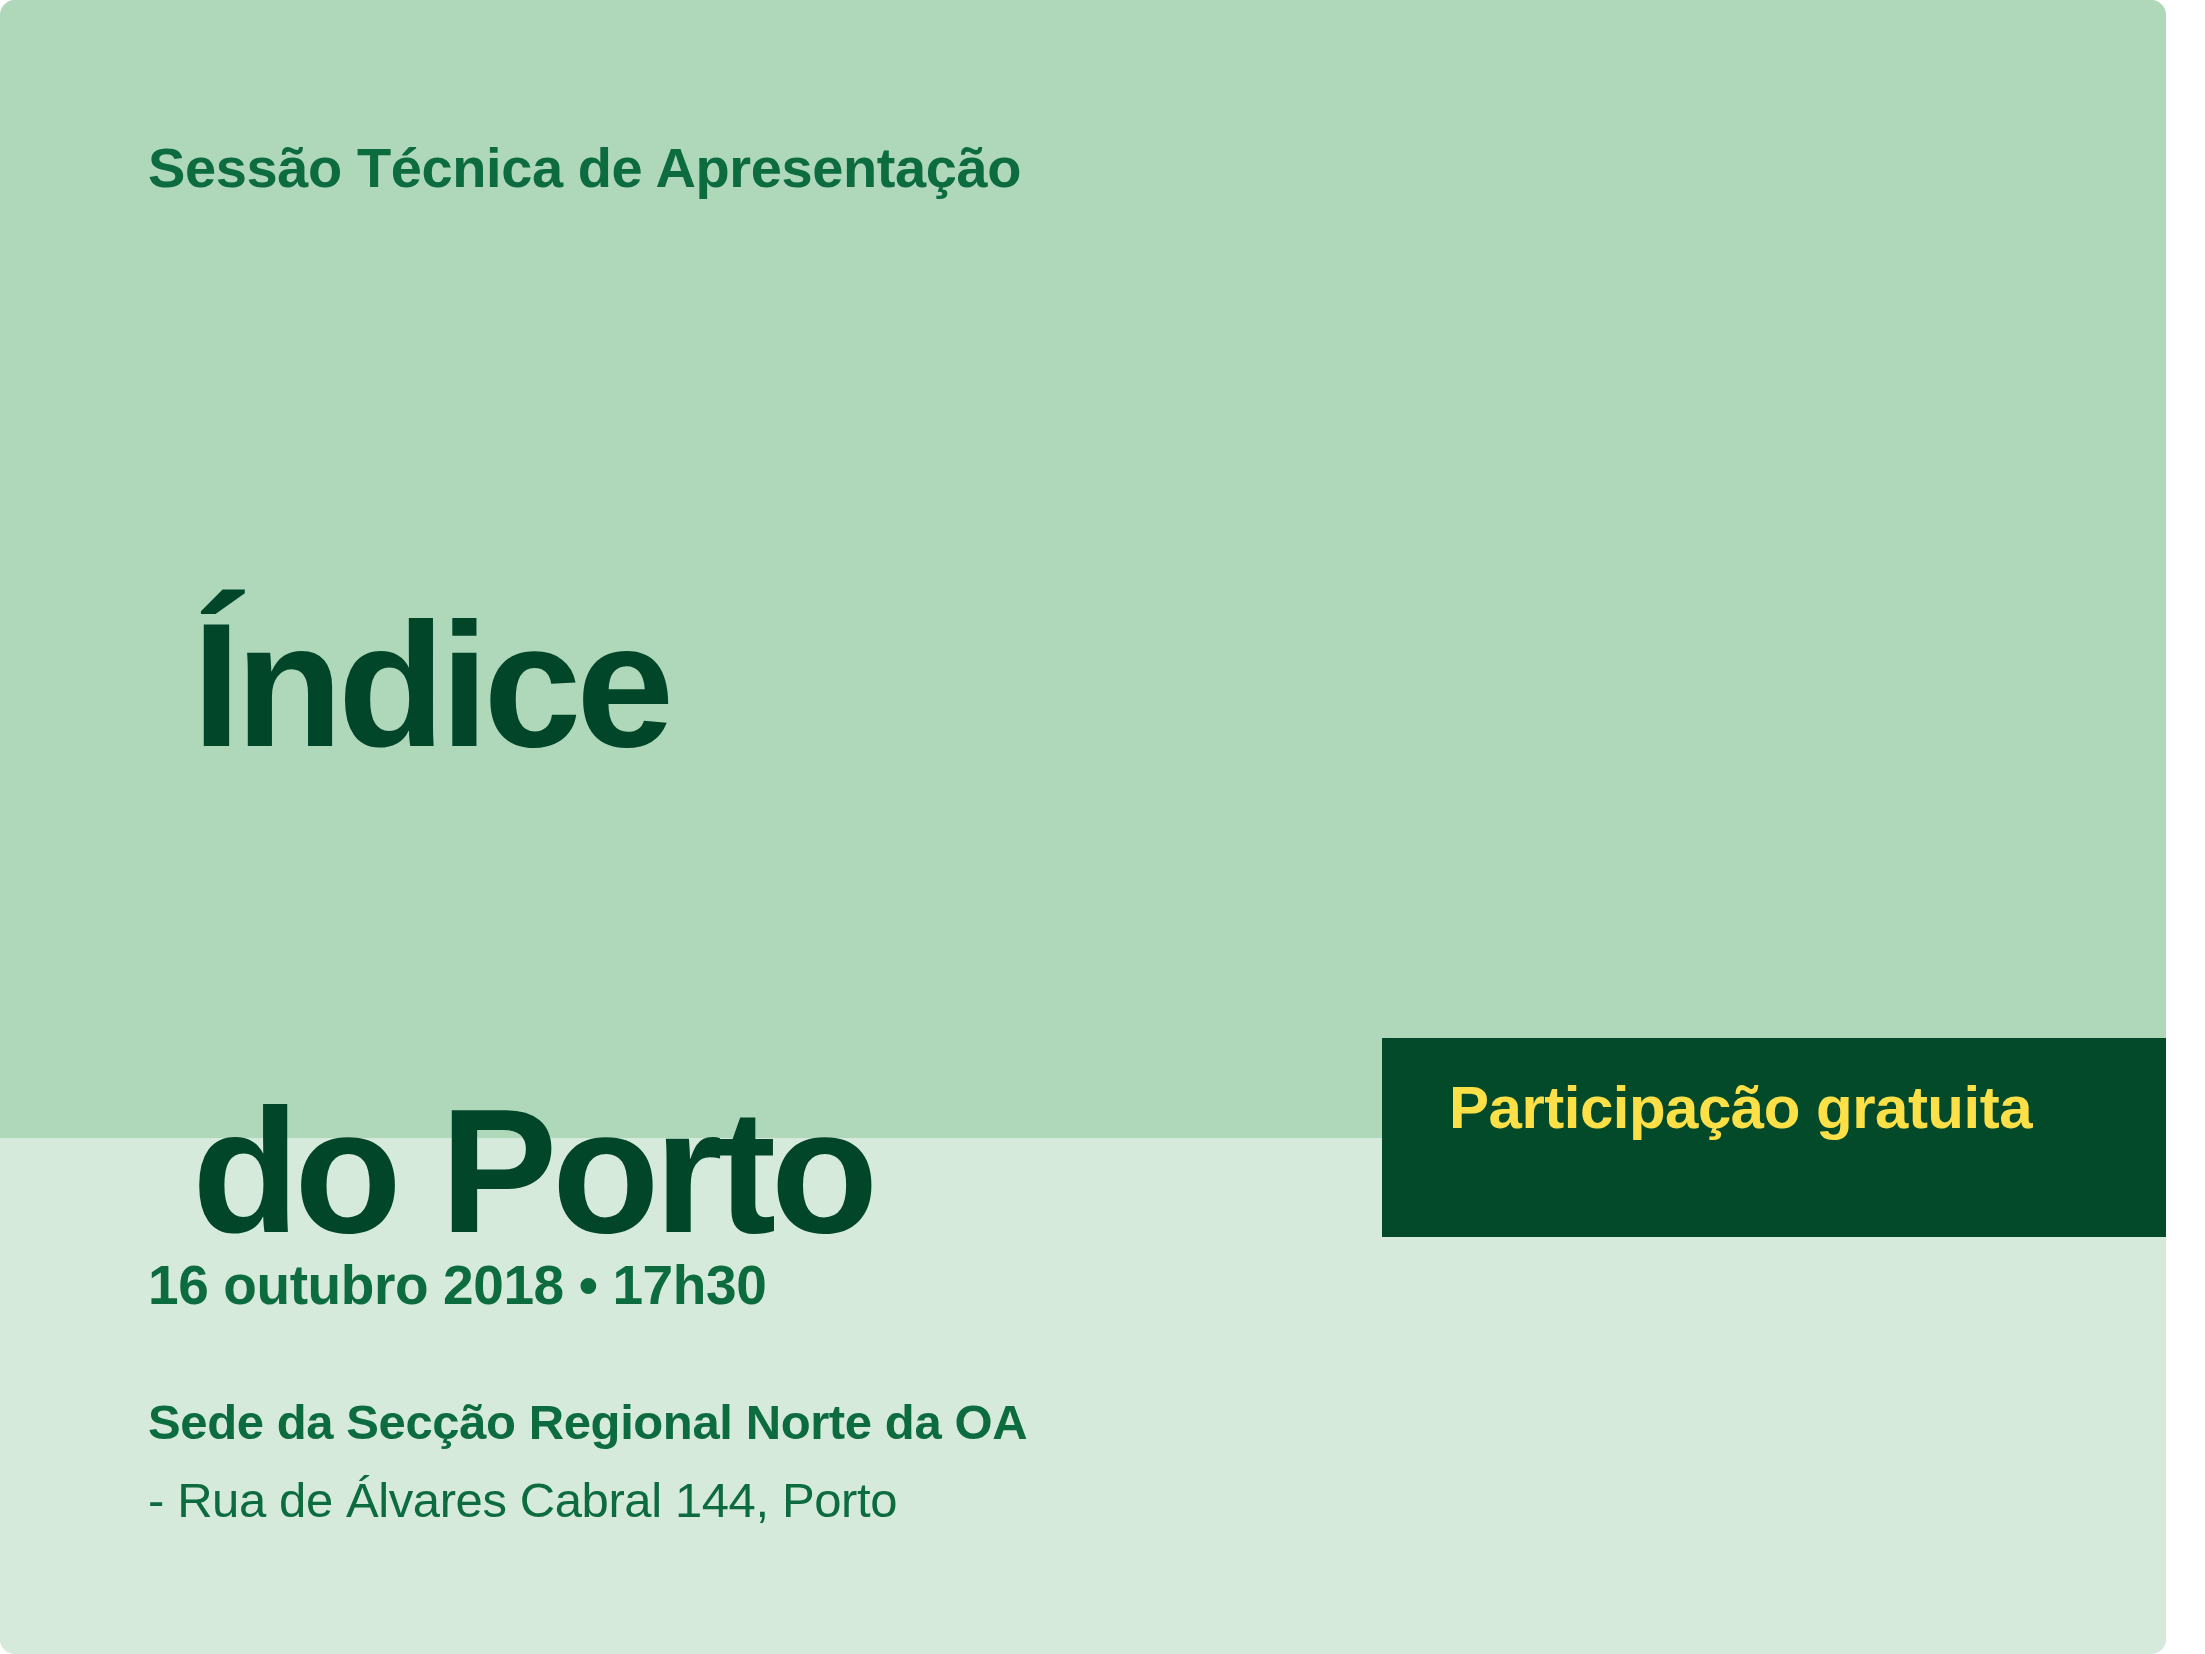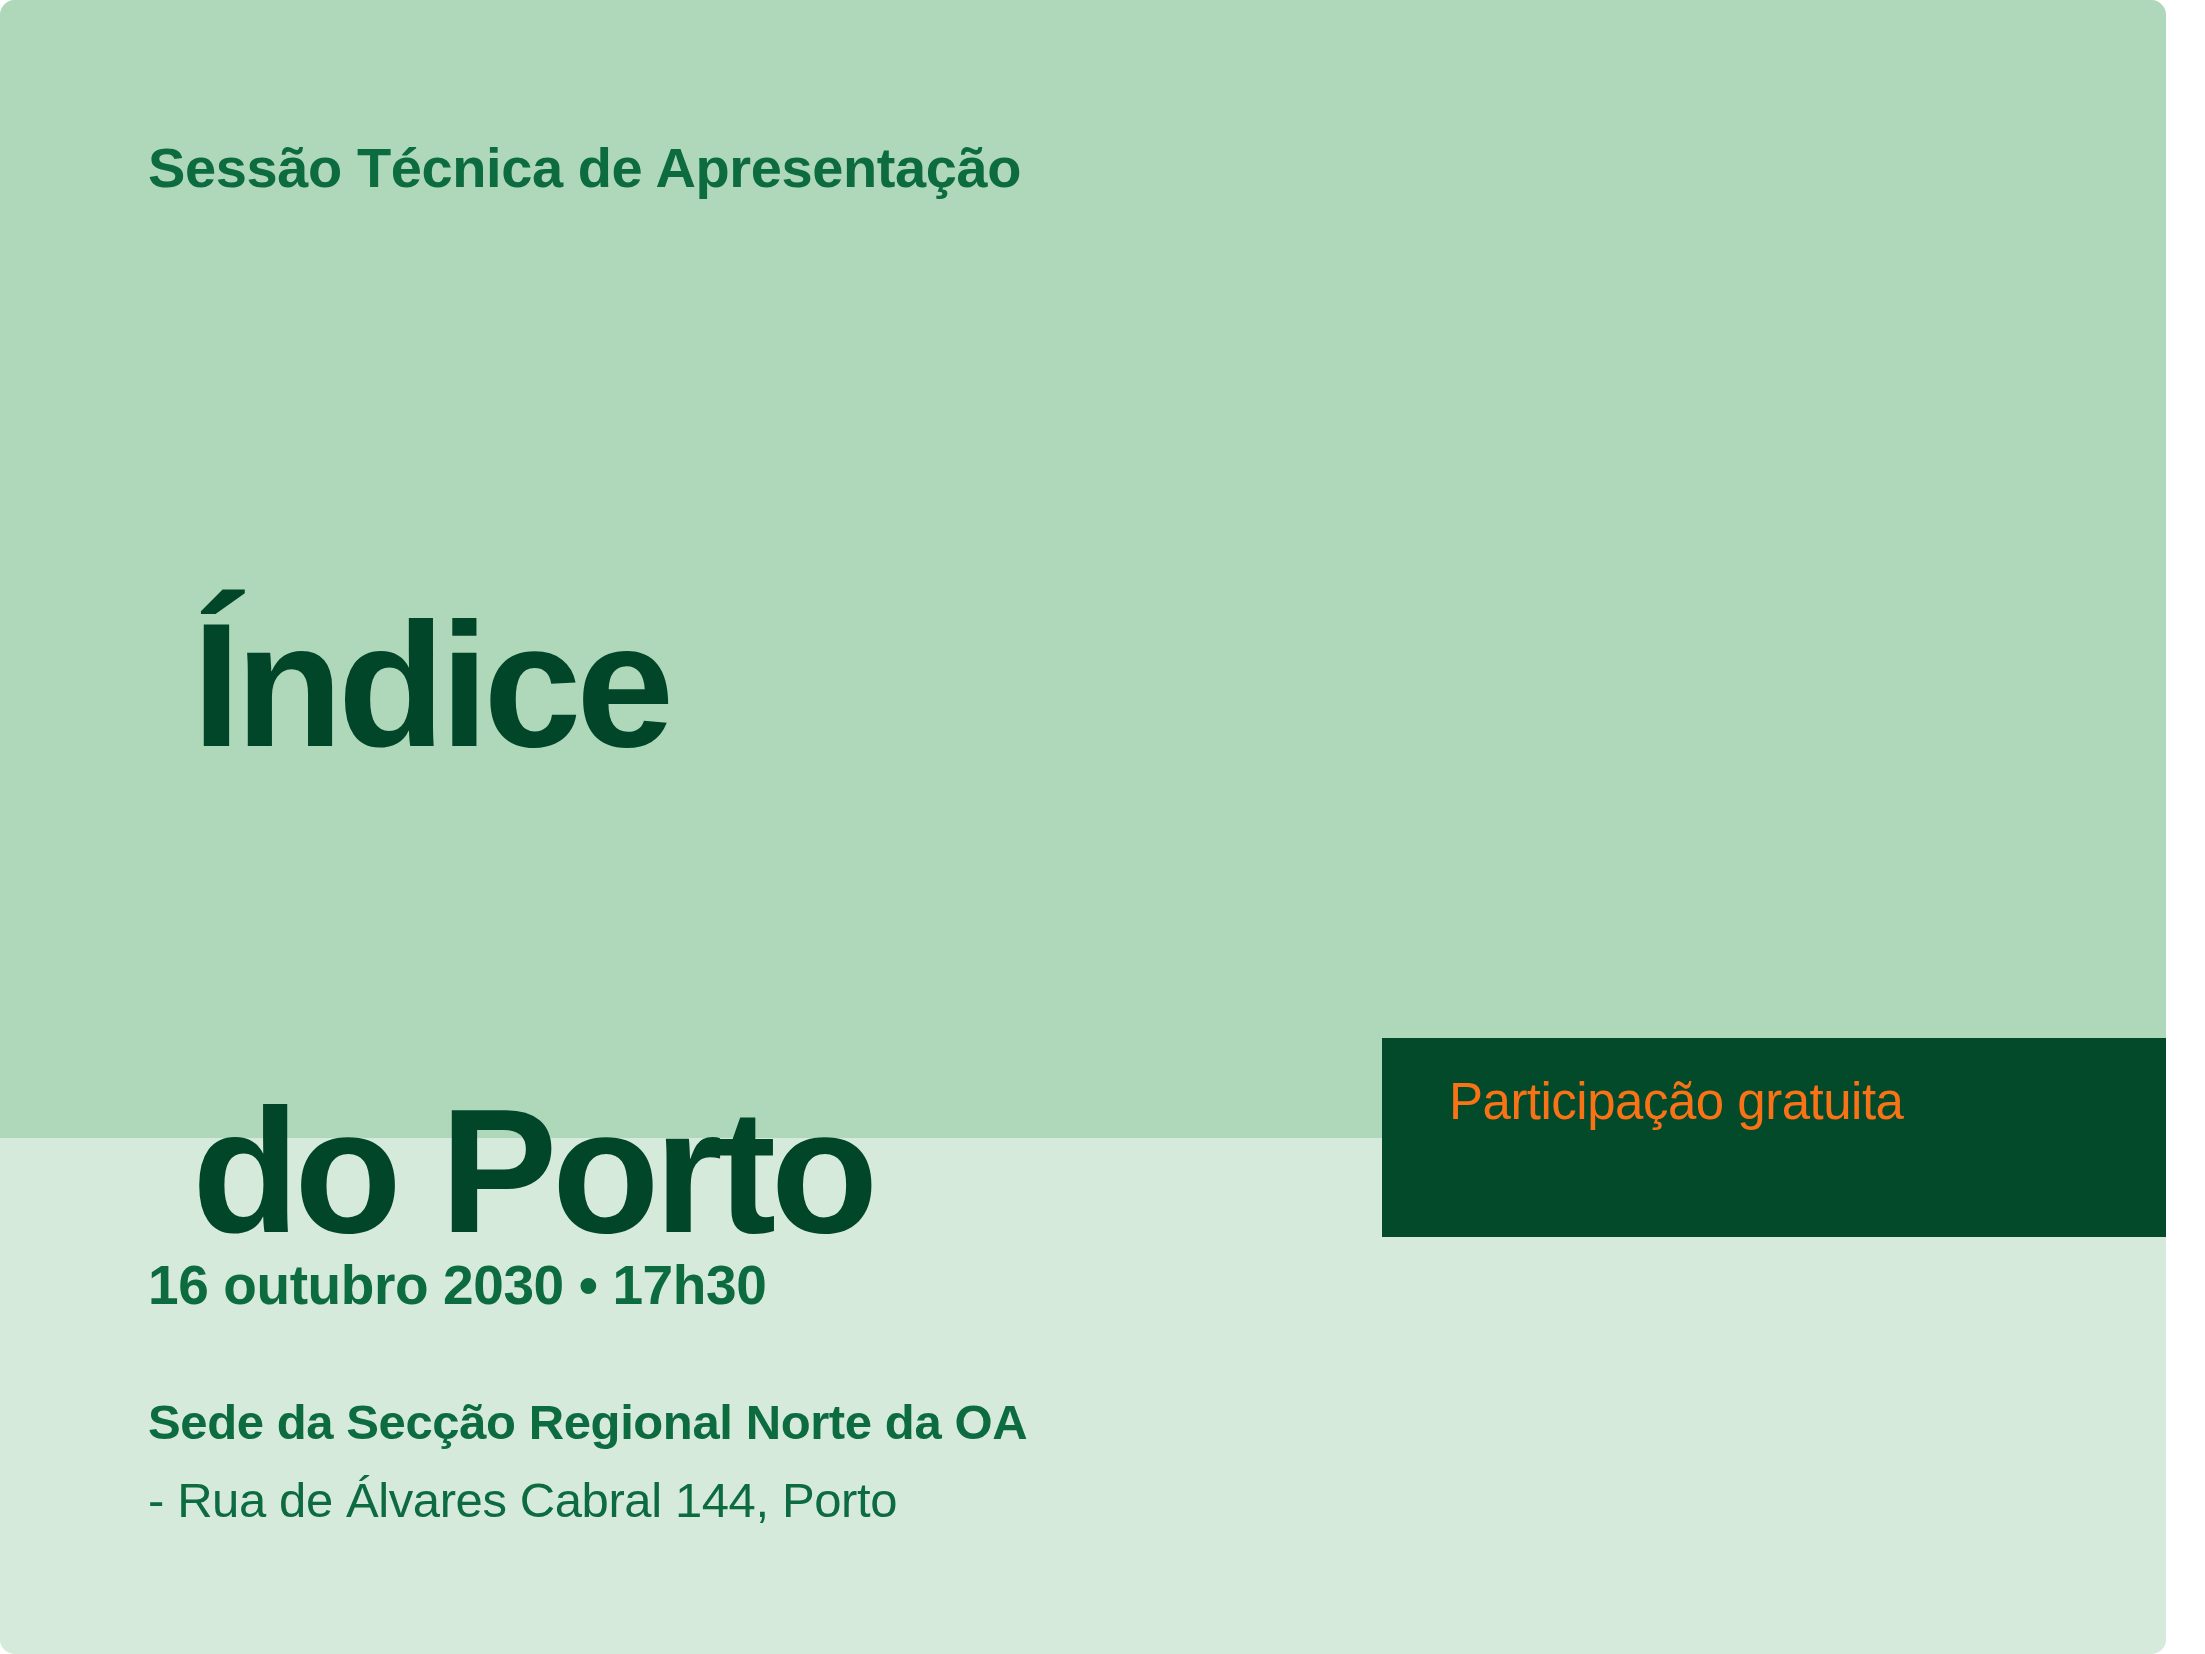--- a/index.html
+++ b/index.html
@@ -68,23 +68,23 @@
     left: 1382px;
     top: 1038px;
     width: 824px;
     height: 199px;
     background: #034a2b;
     box-sizing: border-box;
     padding: 32px 0 0 67px;
   }
   .callout-line {
     display: block;
-    color: #f97316;
-    font-size: 51px;
-    font-weight: 400;
+    color: #fde047;
+    font-size: 60px;
+    font-weight: 700;
     line-height: 1.26;
     letter-spacing: -0.5px;
     white-space: nowrap;
   }
   
   .datetime {
     position: absolute;
     left: 148px;
     top: 1255px;
     font-size: 55px;
@@ -131,21 +131,21 @@
 
   <div class="headline">
     <span class="hl-line">Índice</span>
     <span class="hl-line">do Porto</span>
   </div>
 
   <div class="callout">
     <span class="callout-line">Participação gratuita</span>
   </div>
 
-  <div class="datetime">16 outubro 2030 • 17h30</div>
+  <div class="datetime">16 outubro 2018 • 17h30</div>
 
   <div class="venue">
     <span class="venue-name">Sede da Secção Regional Norte da OA</span>
     <span class="venue-address">- Rua de Álvares Cabral 144, Porto</span>
   </div>
 
 </div>
 
 
 </body></html>

